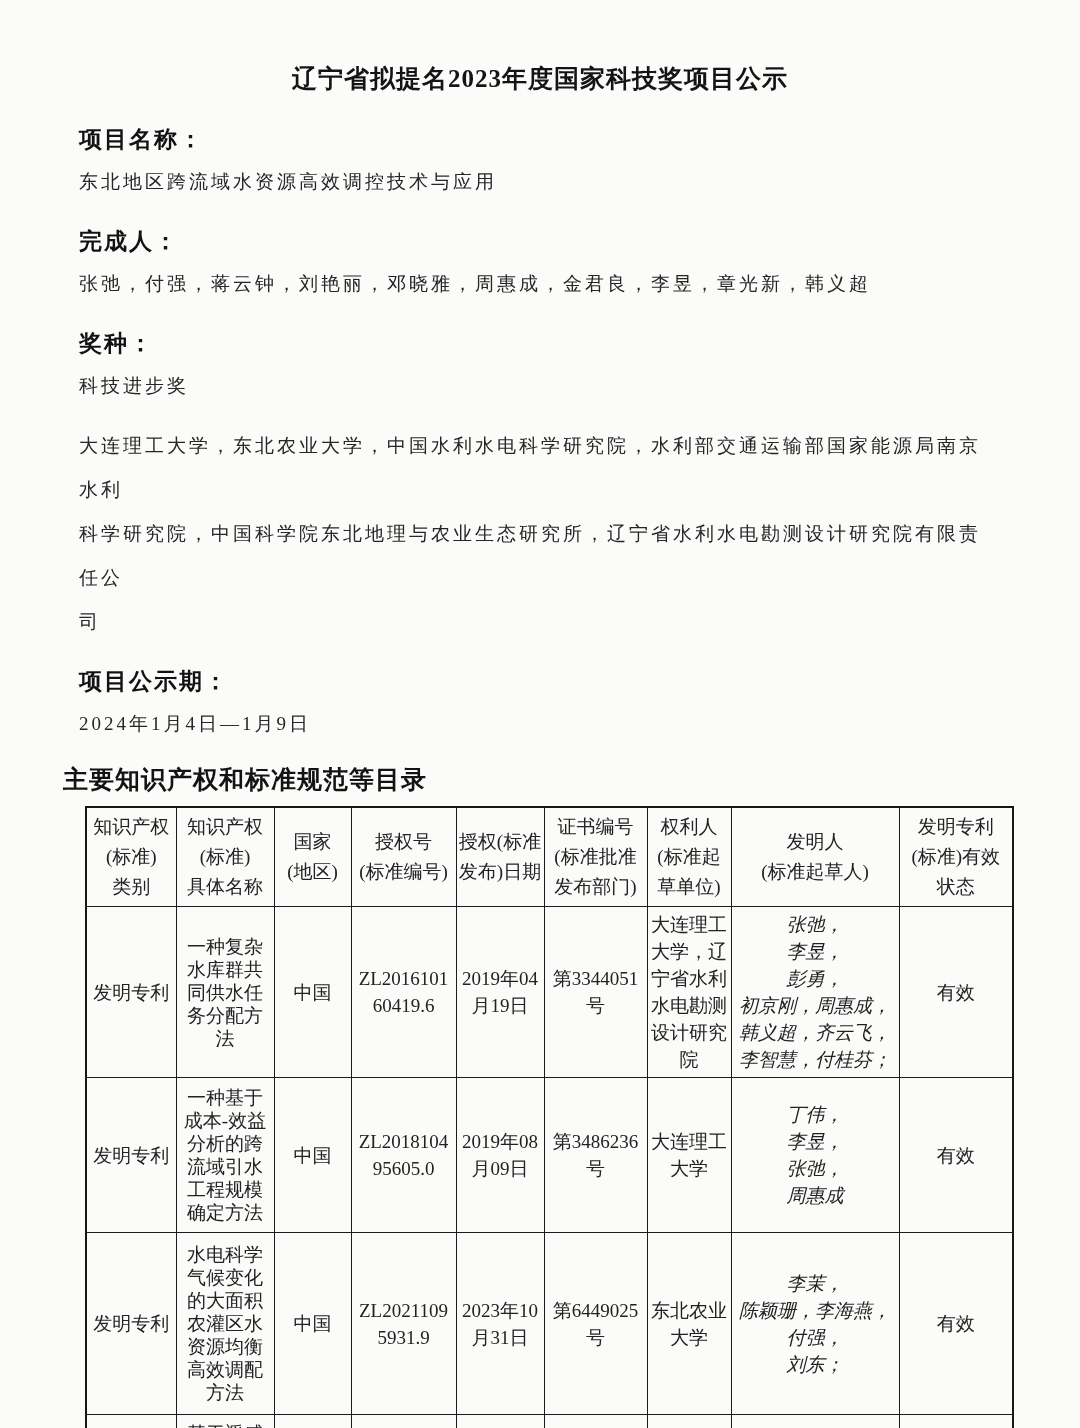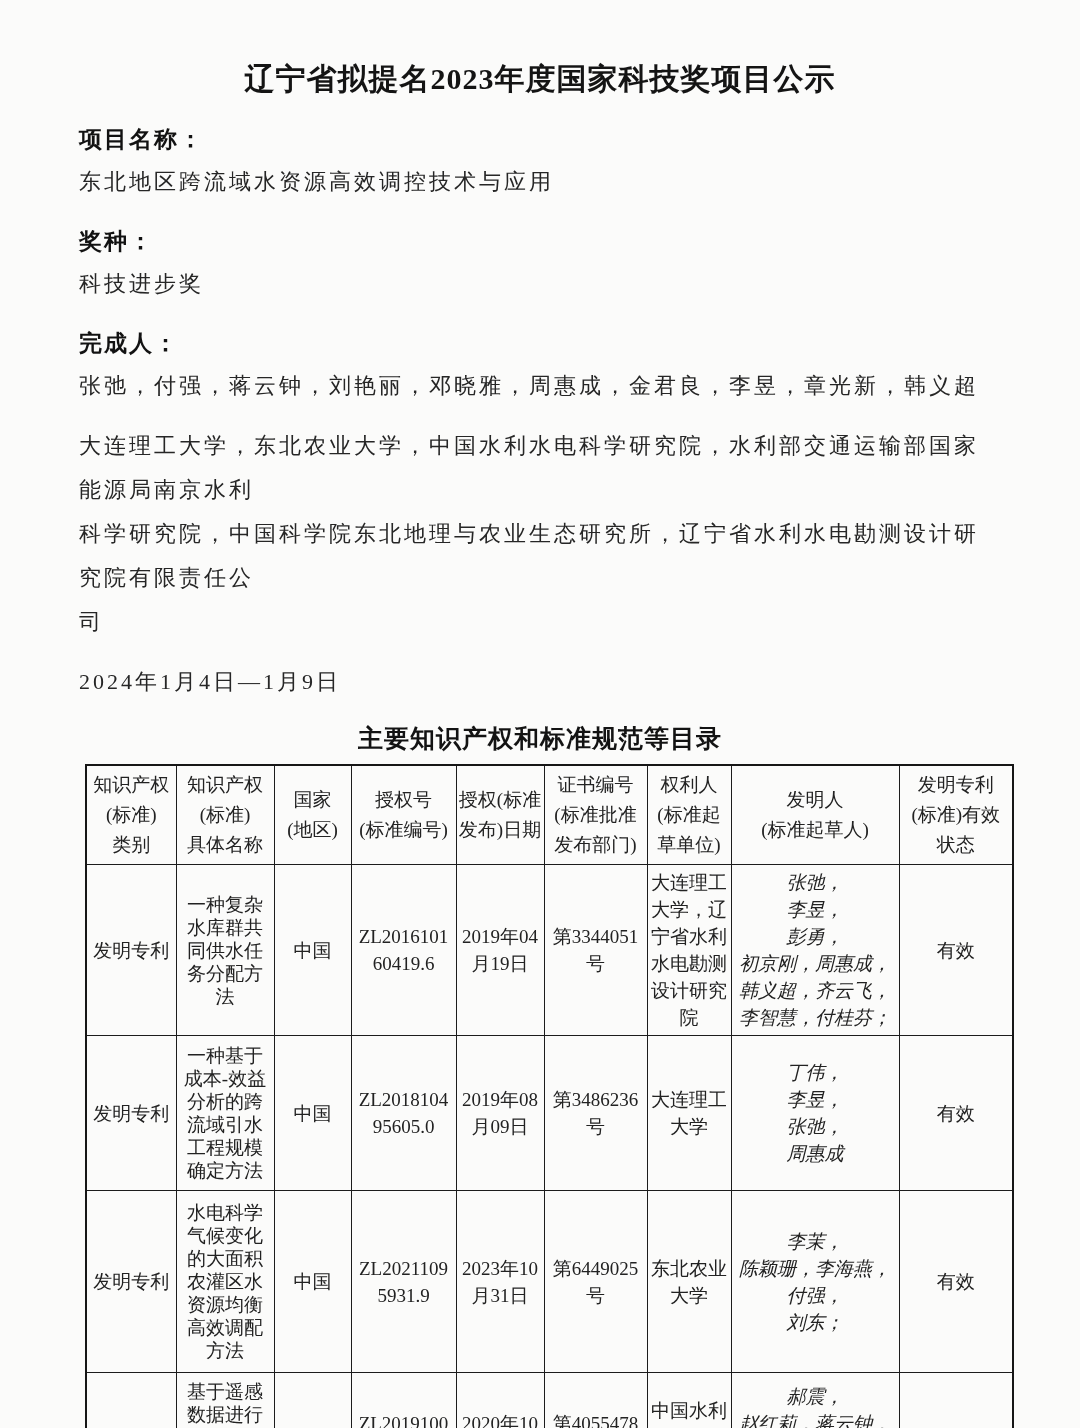--- a/index.html
+++ b/index.html
@@ -15,49 +15,48 @@
   .page {
     box-sizing: border-box;
     width: 1080px;
     height: 1428px;
     padding: 56px 63px 0 63px;
     position: relative;
   }
   .doc-title {
     font-family: "Liberation Serif", "DejaVu Serif", serif;
     font-weight: bold;
-    font-size: 30px;
+    font-size: 25px;
     line-height: 46px;
     text-align: center;
     letter-spacing: 1px;
     color: #141414;
     margin: 0 0 6px 0;
   }
   .field { margin: 16px; }
   .field-label {
     font-family: "Liberation Sans", "DejaVu Sans", sans-serif;
     font-weight: bold;
     font-size: 23px;
     line-height: 42px;
     letter-spacing: 2px;
     color: #121212;
   }
   .field-value {
-    font-size: 22px;
+    font-size: 19px;
     line-height: 44px;
     letter-spacing: 3px;
     white-space: pre-line;
     color: #262626;
   }
   .table-title {
-    font-family: Liberation Sans, sans-serif;
+    font-family: Liberation Serif, serif;
     font-weight: bold;
     font-size: 25px;
     line-height: 36px;
-    text-align: center;
     letter-spacing: 1px;
     color: #131313;
     margin-top: 16px;
   }
   table.ip-table {
     border-collapse: collapse;
     table-layout: fixed;
     width: 927px;
     margin: 8px 0 0 22px;
     border: 2px solid #161616;
@@ -88,36 +87,37 @@
 <div class="page">
 
   <div class="doc-title">辽宁省拟提名2023年度国家科技奖项目公示</div>
 
   <div class="field">
     <div class="field-label">项目名称：</div>
     <div class="field-value">东北地区跨流域水资源高效调控技术与应用</div>
   </div>
 
   <div class="field">
+    <div class="field-label">完成人：</div>
+    <div class="field-value">张弛，付强，蒋云钟，刘艳丽，邓晓雅，周惠成，金君良，李昱，章光新，韩义超</div>
+  </div>
+
+  <div class="field">
     <div class="field-label">奖种：</div>
     <div class="field-value">科技进步奖</div>
-  </div>
-
-  <div class="field">
-    <div class="field-label">完成人：</div>
-    <div class="field-value">张弛，付强，蒋云钟，刘艳丽，邓晓雅，周惠成，金君良，李昱，章光新，韩义超</div>
   </div>
 
   <div class="field">
     <div class="field-value">大连理工大学，东北农业大学，中国水利水电科学研究院，水利部交通运输部国家能源局南京水利
 科学研究院，中国科学院东北地理与农业生态研究所，辽宁省水利水电勘测设计研究院有限责任公
 司</div>
   </div>
 
   <div class="field">
+    <div class="field-label">项目公示期：</div>
     <div class="field-value">2024年1月4日—1月9日</div>
   </div>
 
   <div class="table-title">主要知识产权和标准规范等目录</div>
 
   <table class="ip-table">
     <colgroup>
       <col style="width:90px">
         <col style="width:98px">
         <col style="width:77px">

